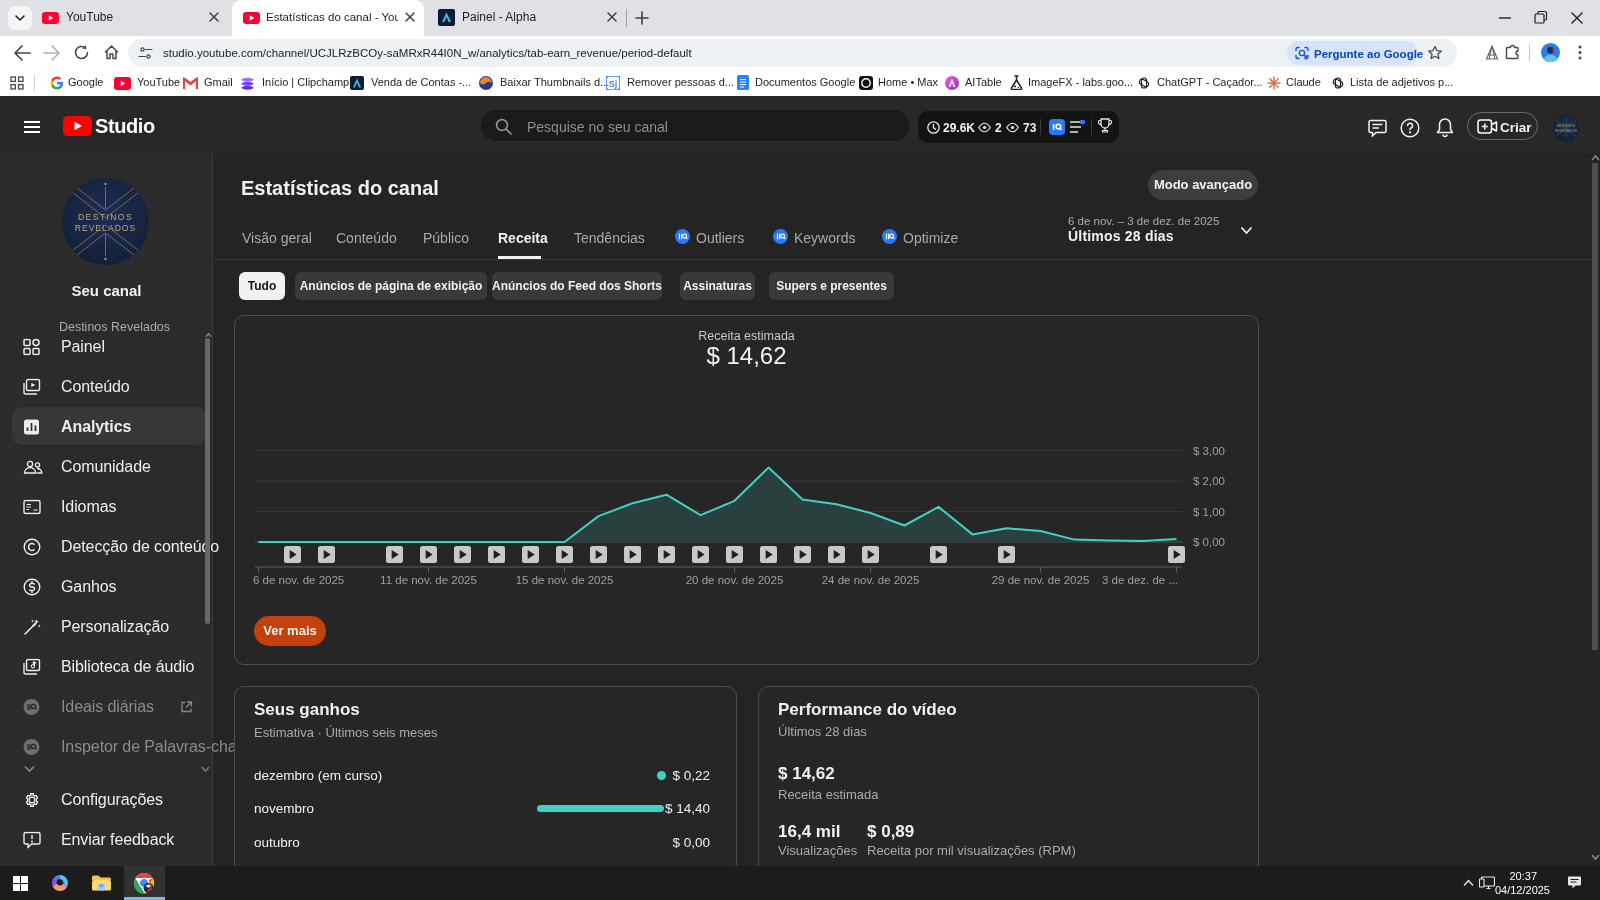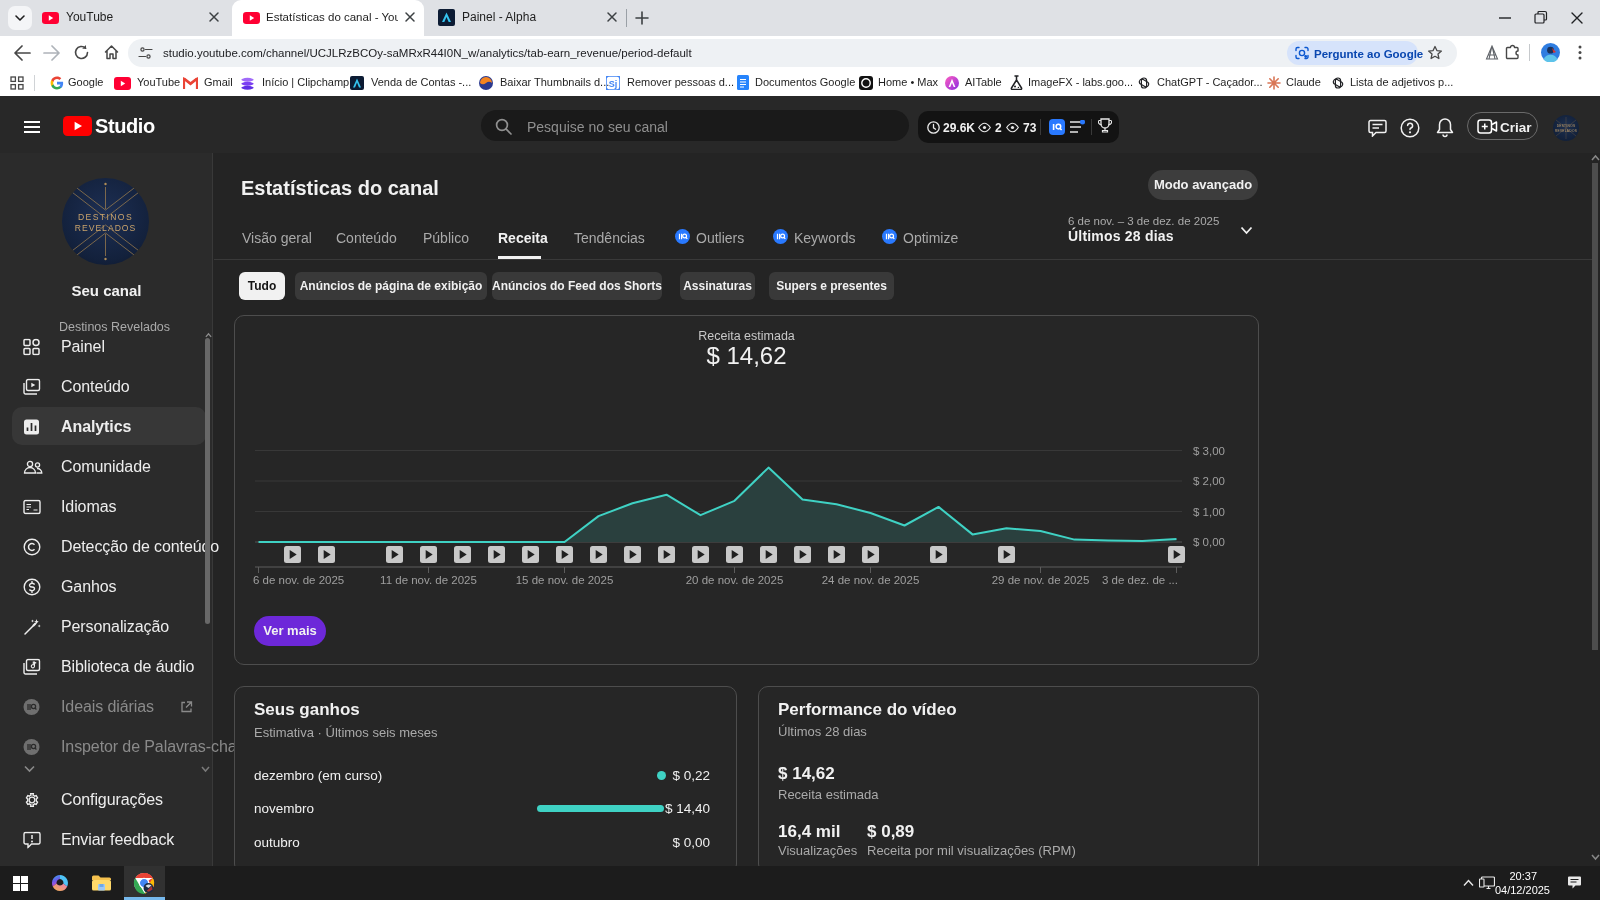--- a/index.html
+++ b/index.html
@@ -590,21 +590,21 @@
           <use href="#mk" x="466.5"></use>
           <use href="#mk" x="500.5"></use>
           <use href="#mk" x="534.5"></use>
           <use href="#mk" x="568.5"></use>
           <use href="#mk" x="602.5"></use>
           <use href="#mk" x="636.5"></use>
           <use href="#mk" x="704.5"></use>
           <use href="#mk" x="772.5"></use>
           <use href="#mk" x="942.5"></use>
       </svg>
-      <div class="abs" style="left:254px;top:520px;width:72px;height:30px;border-radius:15px;background:#6d28d9;color:#f1f1f1;font-size:13px;font-weight:bold;text-align:center;line-height:30px;">Ver mais</div>
+      <div class="abs" style="left:254px;top:520px;width:72px;height:30px;border-radius:15px;background:#c2410c;color:#f1f1f1;font-size:13px;font-weight:bold;text-align:center;line-height:30px;">Ver mais</div>
 
       <div class="card" style="left:234px;top:590px;width:503px;height:188px;"></div>
       <div class="card" style="left:758px;top:590px;width:501px;height:188px;"></div>
       <div class="abs w" style="left:254px;top:604px;font-size:17px;font-weight:bold;">Seus ganhos</div>
       <div class="abs g" style="left:254px;top:629px;font-size:13px;">Estimativa · Últimos seis meses</div>
       <div class="abs w" style="left:254px;top:672px;font-size:13.5px;">dezembro (em curso)</div>
       <div class="abs" style="left:657px;top:675px;width:9px;height:9px;border-radius:50%;background:#3fd2c4;"></div>
       <div class="abs w" style="left:630px;top:672px;width:80px;text-align:right;font-size:13.5px;">$ 0,22</div>
       <div class="abs w" style="left:254px;top:705px;font-size:13.5px;">novembro</div>
       <div class="abs" style="left:537px;top:709px;width:127px;height:7px;border-radius:4px;background:#3fd2c4;"></div>

